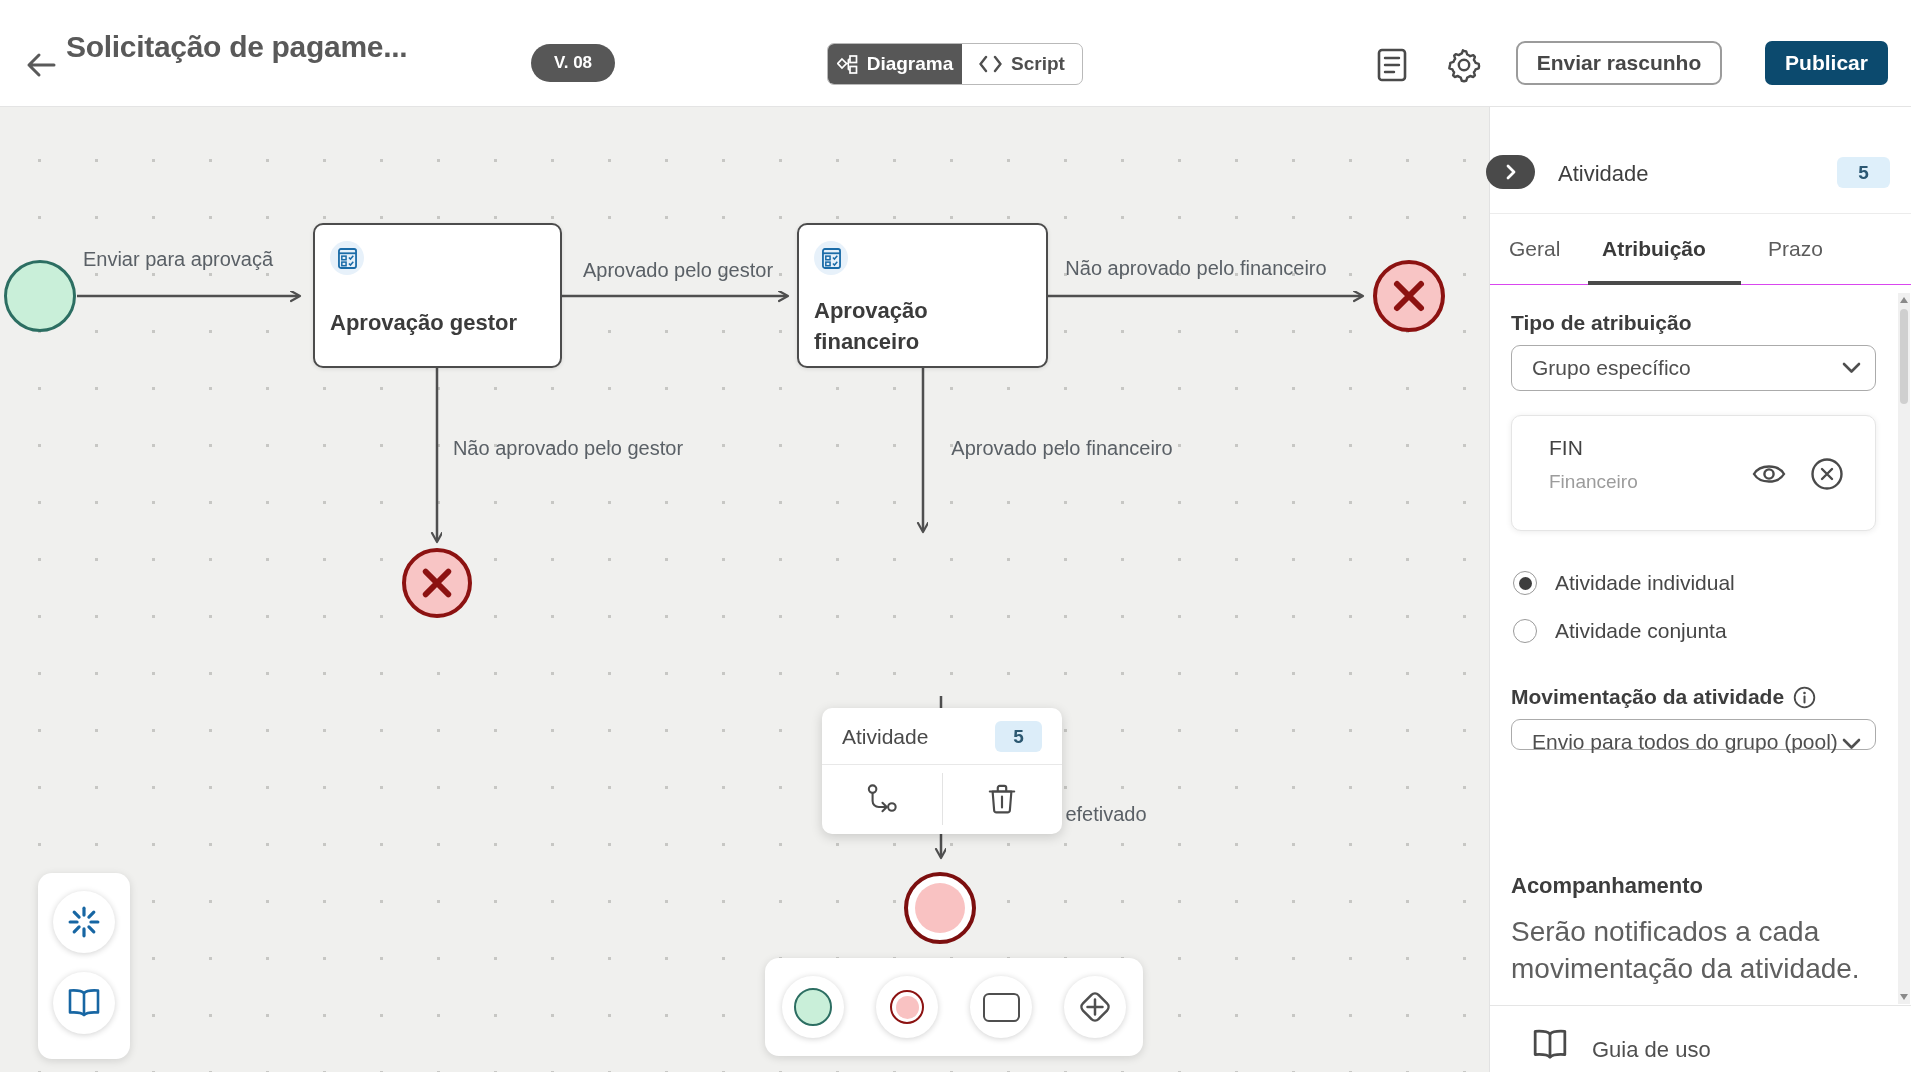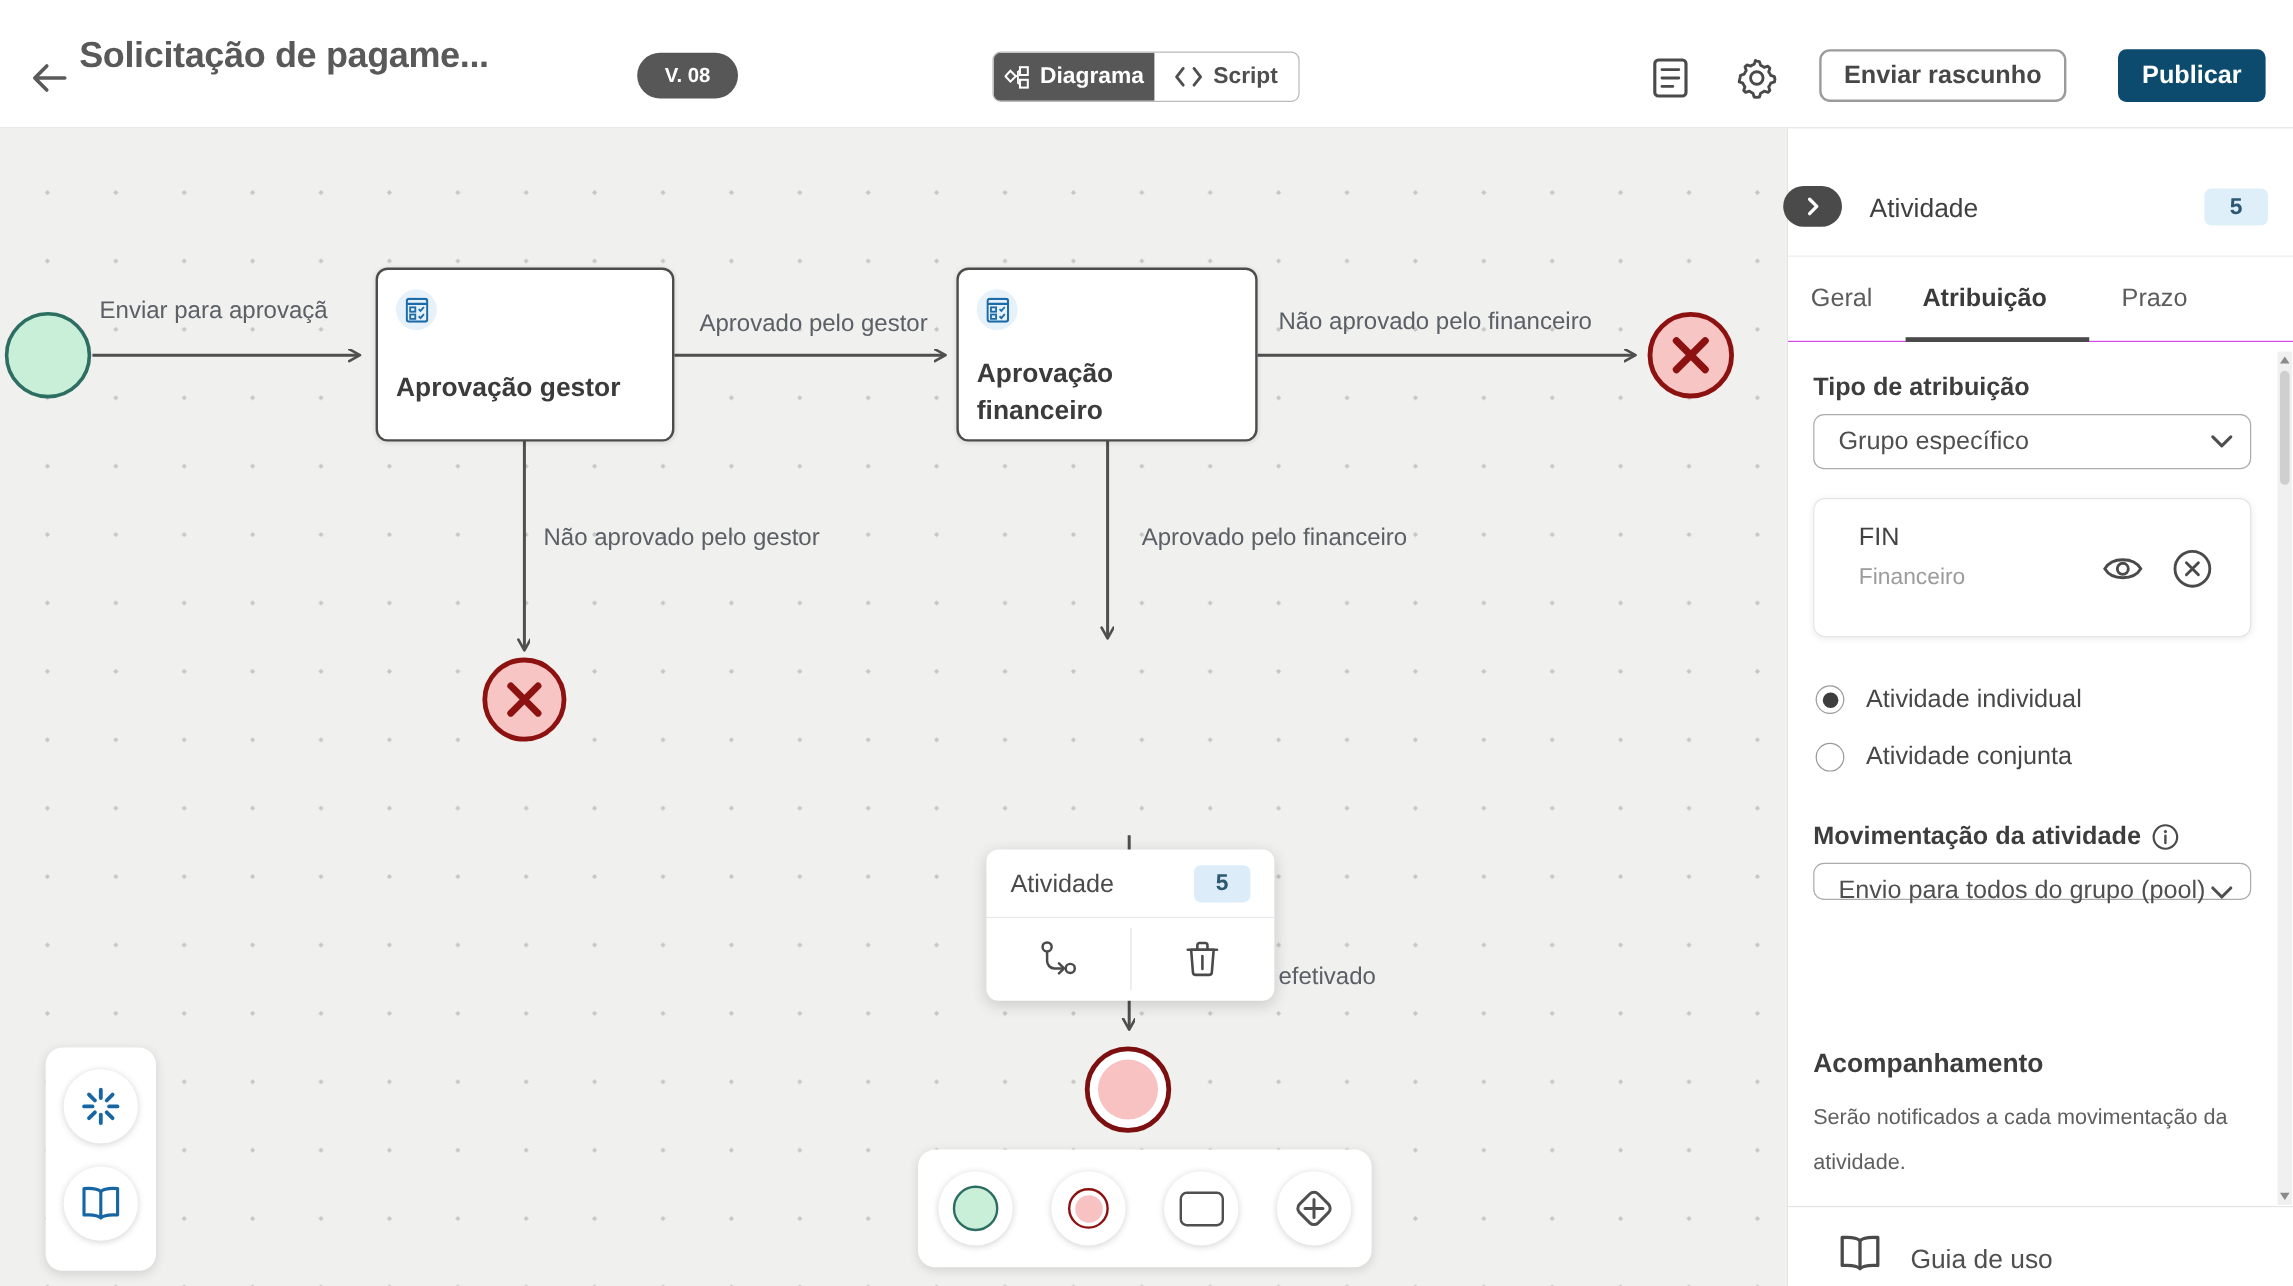--- a/index.html
+++ b/index.html
@@ -145,21 +145,21 @@
   .card-icon { position:absolute; top:39px; width:38px; height:38px; cursor:pointer;
                display:flex; align-items:center; justify-content:center; }
 
   .radio-row { position:absolute; left:23px; display:flex; align-items:center; gap:18px;
                cursor:pointer; }
   .radio { width:24px; height:24px; border-radius:50%; border:1.5px solid #9a9a9a;
            background:#fff; display:flex; align-items:center; justify-content:center; }
   .radio.checked .dot { width:13px; height:13px; border-radius:50%; background:#3d3d3d; }
   .radio-label { font-size:21px; color:#474747; }
 
-  .sb-para { position:absolute; left:21px; top:806px; width:352px; font-size:18px;
+  .sb-para { position:absolute; left:21px; top:806px; width:352px; font-size:28px;
              color:#5f5f5f; line-height:37px; }
   .sb-footer-divider { position:absolute; left:0; right:0; top:898px; height:1px;
                        background:#e5e5e5; }
   .guide-row { position:absolute; left:42px; top:918px; display:flex; align-items:center;
                gap:24px; cursor:pointer; }
   .guide-label { font-size:22px; color:#4f4f4f;margin-top:12px; }
 
   .scrollbar { position:absolute; right:1px; top:186px; width:12px; height:711px;
                background:#f0f0f0; }
   .sb-arrow-up { position:absolute; top:4px; left:2px; width:0; height:0;

